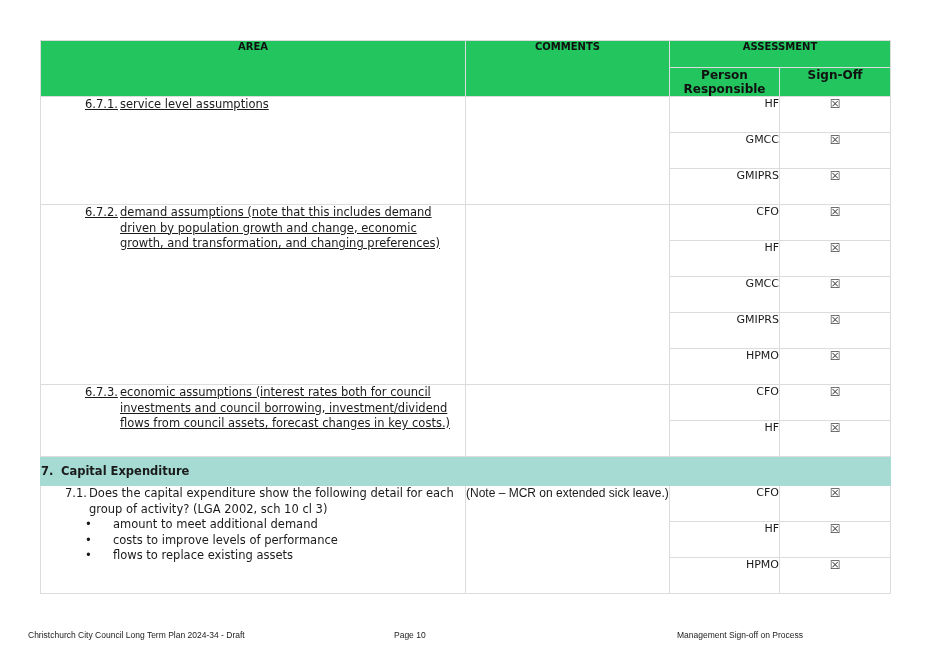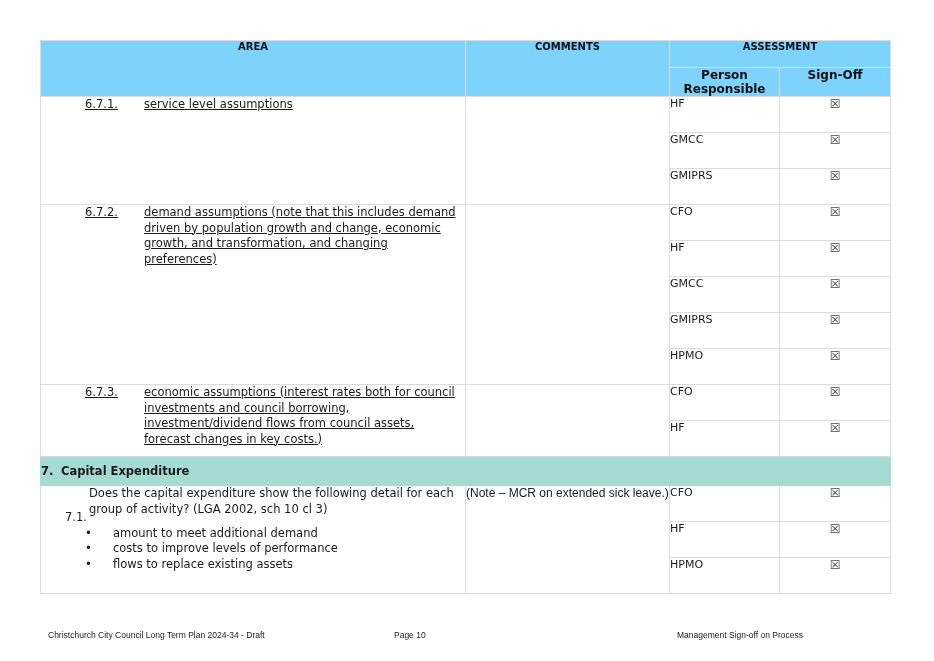--- a/index.html
+++ b/index.html
@@ -1,30 +1,30 @@
 <!DOCTYPE html>
 <html><head>
 <meta charset="utf-8">
 <style>
   html, body { margin:0; padding:0; background:#ffffff; }
   body { width:934px; height:661px; position:relative; overflow:hidden; font-family:"Liberation Sans", sans-serif; color:#1a1a1a; }
   table.sheet { position:absolute; left:40px; top:40px; width:850px; border-collapse:collapse; table-layout:fixed; font-family:"DejaVu Sans", sans-serif; }
   table.sheet td, table.sheet th { border:1px solid #dcdcdc; padding:0; vertical-align:top; }
-  th { background:#7dd3fc; font-weight:bold; font-size:10px; color:#111; }
+  th { background:#22c55e; font-weight:bold; font-size:10px; color:#111; }
   th.area, th.comments { vertical-align:middle; text-align:center; height:54px; }
   th.assess { height:26px; vertical-align:middle; }
   th.sub { height:26px; vertical-align:middle; font-size:12px; }
   td.area { font-size:11.5px; line-height:15.5px; padding-top:4px; }
-  td.person { text-align:left; vertical-align:middle; height:35px; font-size:11px; }
+  td.person { text-align:right; vertical-align:middle; height:35px; font-size:11px; }
   td.sign { text-align:center; vertical-align:top; padding-top:6px; font-size:12px; color:#444; }
   .item { display:flex; padding-left:44px;text-decoration:underline; }
   .item .num { width:35px; flex:none; }
-  .item .txt { flex:1; padding-right:6px;margin-left:24px; }
+  .item .txt { flex:1; padding-right:6px; }
   .item2 { padding-left:24px; display:flex; }
-  .item2 .num { width:24px; flex:none;margin-top:24px; }
+  .item2 .num { width:24px; flex:none; }
   .bullets { list-style:none; margin:0; padding:0 0 0 44px; }
   .bullets li { display:flex; }
   .bullets li .dot { width:28px; flex:none; }
   tr.section td { background:#a5dbd3; font-weight:bold; font-size:11.5px; height:28px; vertical-align:middle; border-color:#a5dbd3; }
   .sec-num { display:inline-block; width:20px; }
   td.note { font-family:"Liberation Sans", sans-serif; font-size:12px; padding:4px 4px 0 4px; }
   .footer { position:absolute; top:630px; font-size:8.5px; font-family:"Liberation Sans", sans-serif; color:#222; }
 </style>
 </head>
 <body>
@@ -146,15 +146,15 @@
       <td class="person">HF</td>
       <td class="sign">☒</td>
     </tr>
     <tr>
       <td class="person">HPMO</td>
       <td class="sign">☒</td>
     </tr>
   </tbody>
 </table>
 
-<div class="footer" style="left:48px;">Christchurch City Council Long Term Plan 2024-34 - Draft</div>
+<div class="footer" style="left:28px;">Christchurch City Council Long Term Plan 2024-34 - Draft</div>
 <div class="footer" style="left:394px;">Page 10</div>
 <div class="footer" style="left:677px;">Management Sign-off on Process</div>
 
 </body></html>

